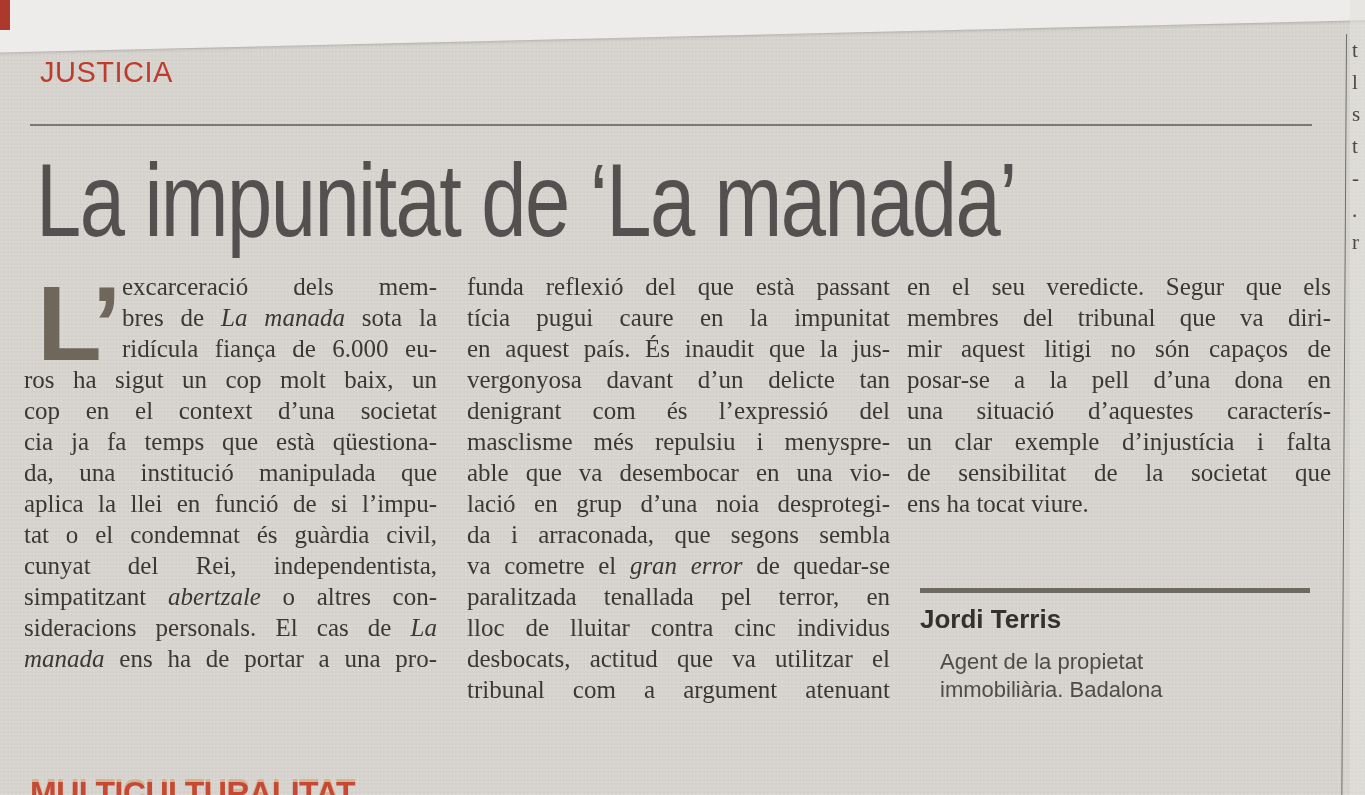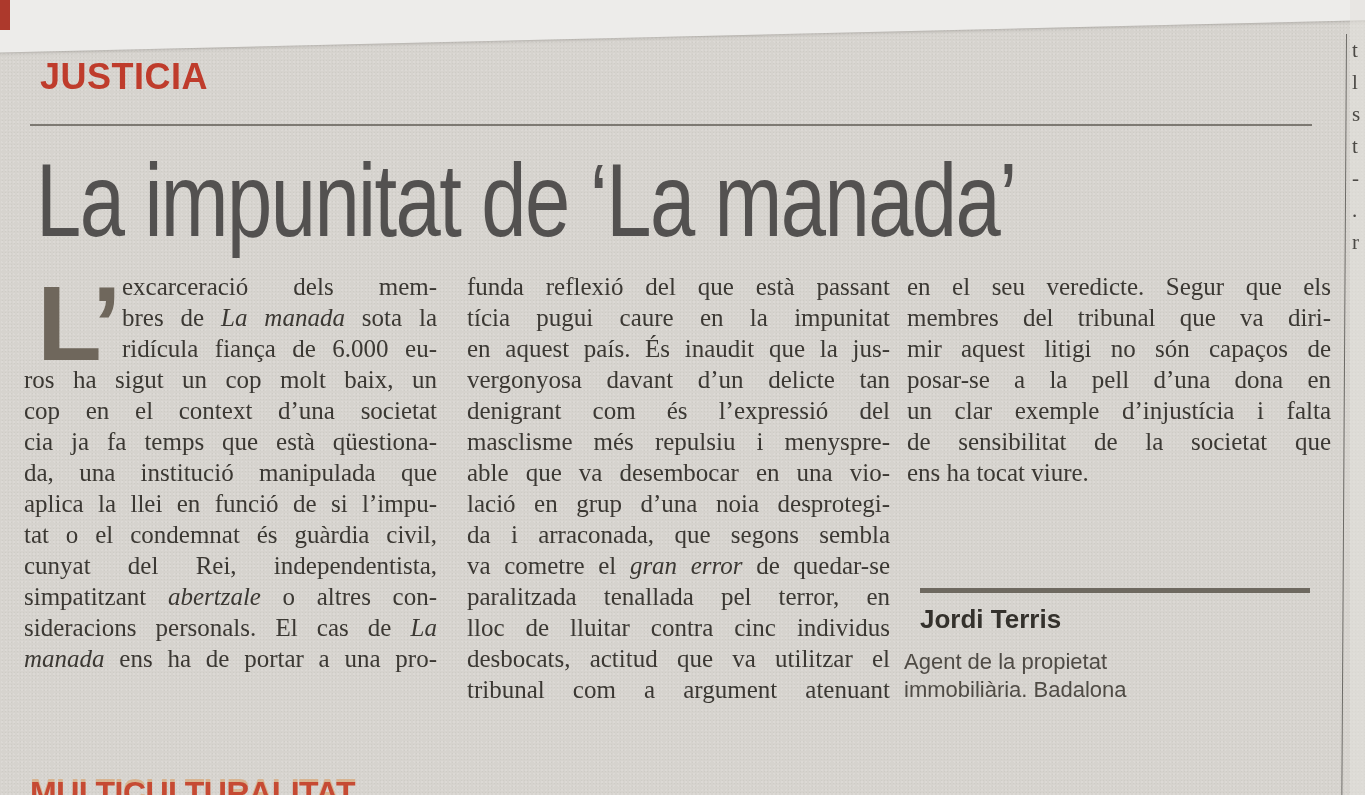--- a/index.html
+++ b/index.html
@@ -17,42 +17,42 @@
     transform:rotate(-1.35deg);box-shadow:0 1px 3px rgba(60,55,50,.25);}
   .corner-mark{position:absolute;left:0;top:0;width:10px;height:30px;background:#ad392c;}
   .right-edge-strip{position:absolute;left:1350px;top:0;width:15px;height:795px;background:#e3e1dd;opacity:.55;}
   .v-rule{position:absolute;left:1346px;top:34px;width:1px;height:761px;background:#6d6b67;
     transform:rotate(.35deg);transform-origin:top center;}
   .edge-frags{position:absolute;left:1352px;top:0;width:13px;height:795px;color:#4c4a46;
     font-family:"Liberation Serif",serif;font-size:21px;}
   .edge-frags span{position:absolute;left:0;}
   
   .kicker{position:absolute;left:40px;top:56px;font-family:"Liberation Sans",sans-serif;
-    font-weight:bold;font-size:36px;letter-spacing:.5px;color:#bf3c2c;}
+    font-weight:normal;font-size:29px;letter-spacing:.5px;color:#bf3c2c;}
   .kicker-rule{position:absolute;left:30px;top:124px;width:1282px;height:2px;background:#7d7972;}
   
   .headline{position:absolute;left:36px;top:142px;font-family:"Liberation Sans",sans-serif;
     font-weight:300;font-size:103px;color:#535150;letter-spacing:-2px;white-space:nowrap;
     transform:scaleX(.79);transform-origin:0 0;}
   
   .col{position:absolute;top:271px;color:#3b3833;font-size:25px;}
   .col-1{left:24px;width:413px;}
   .col-2{left:467px;width:423px;}
   .col-3{left:907px;width:424px;}
   .line{height:31px;line-height:31px;text-align:justify;text-align-last:justify;white-space:nowrap;}
   .line.indent{padding-left:98px;}
   .line.short{text-align-last:left;}
   .line em{font-style:italic;}
   .dropcap{position:absolute;left:37px;top:280px;font-family:"Liberation Sans",sans-serif;
     font-weight:bold;font-size:106px;line-height:86px;color:#6f675c;letter-spacing:-4px;}
   
   .sig-rule{position:absolute;left:920px;top:588px;width:390px;height:5px;background:#6e6960;}
   .sig-author{position:absolute;left:920px;top:604px;font-family:"Liberation Sans",sans-serif;
     font-weight:bold;font-size:26px;color:#34312c;}
-  .sig-byline{position:absolute;left:904px;top:648px;font-family:"Liberation Sans",sans-serif;
+  .sig-byline{position:absolute;left:940px;top:648px;font-family:"Liberation Sans",sans-serif;
     font-size:22px;line-height:28px;color:#4f4b45;}
   
   .next-kicker{position:absolute;left:30px;top:775px;font-family:"Liberation Sans",sans-serif;
     font-weight:bold;font-size:32px;letter-spacing:-.5px;color:#c64a33;
     text-shadow:0 -3px 0 rgba(217,154,94,.55);}
 </style>
 </head>
 <body>
 
 <div class="page">
@@ -106,20 +106,21 @@
       <div class="line"><span>paralitzada tenallada pel terror, en</span></div>
       <div class="line"><span>lloc de lluitar contra cinc individus</span></div>
       <div class="line"><span>desbocats, actitud que va utilitzar el</span></div>
       <div class="line"><span>tribunal com a argument atenuant</span></div>
     </div>
   <div class="col col-3" id="col-3">
       <div class="line"><span>en el seu veredicte. Segur que els</span></div>
       <div class="line"><span>membres del tribunal que va diri-</span></div>
       <div class="line"><span>mir aquest litigi no són capaços de</span></div>
       <div class="line"><span>posar-se a la pell d’una dona en</span></div>
+      <div class="line"><span>una situació d’aquestes caracterís-</span></div>
       <div class="line"><span>un clar exemple d’injustícia i falta</span></div>
       <div class="line"><span>de sensibilitat de la societat que</span></div>
       <div class="line short"><span>ens ha tocat viure.</span></div>
     </div>
 
   <div class="sig-rule"></div>
   <div class="sig-author">Jordi Terris</div>
   <div class="sig-byline">
     <div>Agent de la propietat</div>
     <div>immobiliària. Badalona</div>

